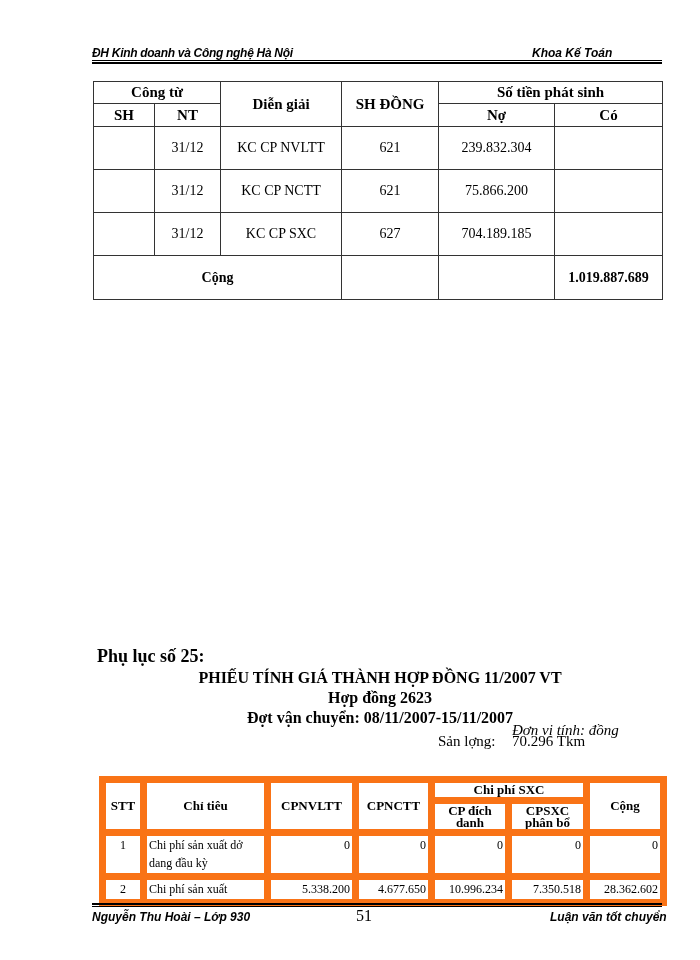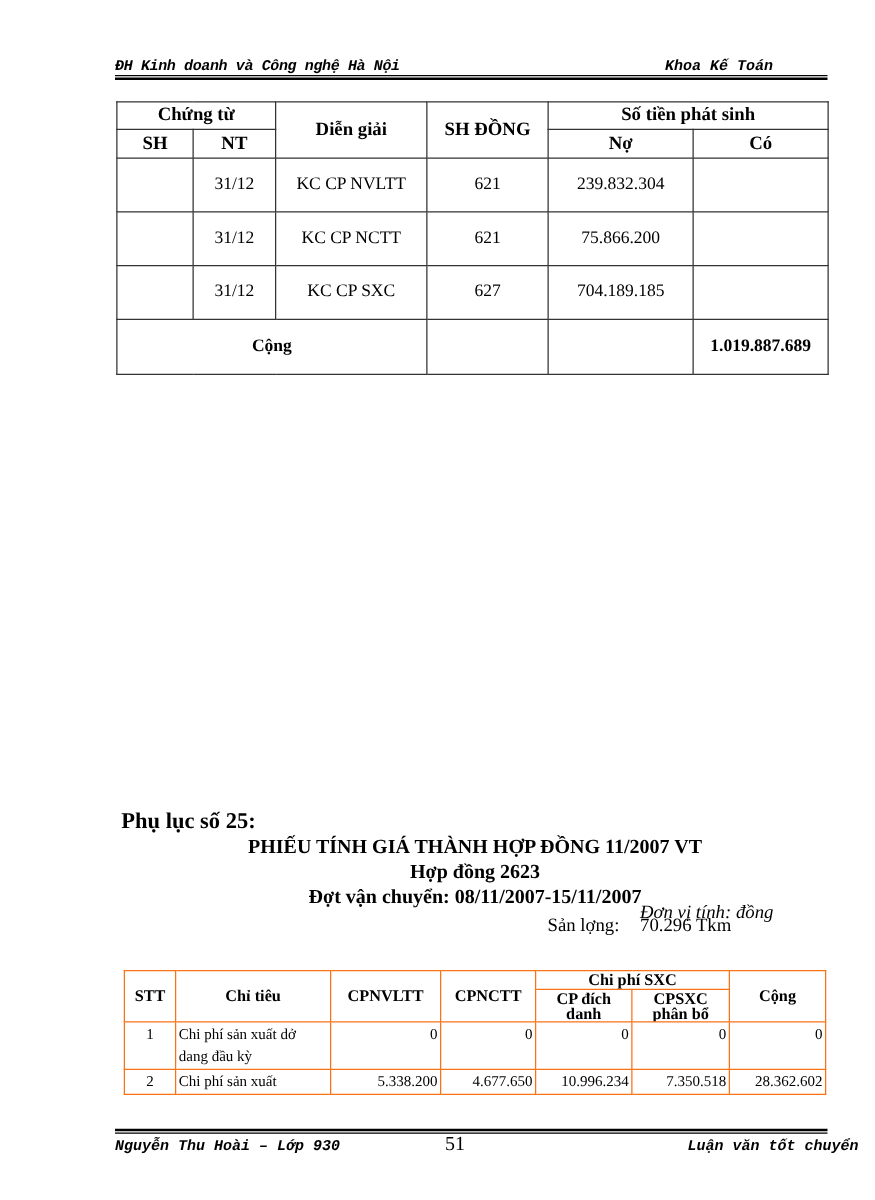--- a/index.html
+++ b/index.html
@@ -5,21 +5,21 @@
   html, body { margin: 0; padding: 0; }
   body {
     width: 700px; height: 960px; position: relative; overflow: hidden;
     background: #ffffff; color: #000;
     font-family: "Liberation Serif", "DejaVu Serif", serif;
   }
   .abs { position: absolute; }
 
   
   .hdr-left, .hdr-right, .ftr-left, .ftr-right {
-    font-family: Liberation Mono, monospace; font-style: italic; font-weight: bold;
+    font-family: Liberation Sans, sans-serif; font-style: italic; font-weight: bold;
     font-size: 12px; white-space: nowrap;
   }
   .hdr-left { left: 92px; top: 46px; letter-spacing: -0.3px; }
   .hdr-right { left: 532px; top: 46px; }
   .hdr-rule { left: 92px; top: 60px; width: 570px; height: 0; border-top: 1px solid #000; border-bottom: 2px solid #000; padding-top: 1px; }
 
   
   table { border-collapse: collapse; position: absolute; table-layout: fixed; }
   #t1 { left: 93px; top: 81px; width: 569px; }
   #t1 td, #t1 th { border: 1px solid #333; padding: 0; text-align: center; vertical-align: middle; }
@@ -35,21 +35,21 @@
   .appendix { left: 97px; top: 646px; font-weight: bold; font-size: 18px; }
   .title { left: 0; width: 760px; text-align: center; top: 669px; font-weight: bold; font-size: 16px; }
   .sub1 { left: 0; width: 760px; text-align: center; top: 689px; font-weight: bold; font-size: 16px; }
   .sub2 { left: 0; width: 760px; text-align: center; top: 709px; font-weight: bold; font-size: 16px; }
   .sl-label { left: 438px; top: 733px; font-size: 15px; }
   .sl-value { left: 512px; top: 733px; font-size: 15px; text-align: center; }
   .unit { left: 512px; top: 722px; font-size: 15px; font-style: italic; }
 
   
   #t2 { left: 99px; top: 776px; width: 561px; }
-  #t2 td, #t2 th { border: 1px solid #f97316; padding: 0 2px; vertical-align: top; }
+  #t2 td, #t2 th { border: 7px solid #f97316; padding: 0 2px; vertical-align: top; }
   #t2 th { font-weight: bold; font-size: 13px; text-align: center; vertical-align: middle; line-height: 12px; }
   #t2 .hA th { height: 14px; }
   #t2 .hB th { height: 25px; overflow: hidden; }
   #t2 td { font-size: 12px; line-height: 18px; }
   #t2 td.num { text-align: right; }
   #t2 td.ctr { text-align: center; }
   #t2 .row1 td { height: 37px; }
   #t2 .row2 td { height: 19px; }
 
   
@@ -69,21 +69,21 @@
   <colgroup>
     <col style="width:61px">
       <col style="width:66px">
       <col style="width:121px">
     <col style="width:97px">
       <col style="width:116px">
       <col style="width:108px">
   </colgroup>
   <tbody>
       <tr class="h1">
-    <th colspan="2">Chứng từ</th>
+    <th colspan="2">Công từ</th>
     <th rowspan="2">Diễn giải</th>
     <th rowspan="2">SH ĐỒNG</th>
     <th colspan="2">Số tiền phát sinh</th>
   </tr>
   <tr class="h2">
     <th>SH</th>
     <th>NT</th>
     <th>Nợ</th>
     <th>Có</th>
   </tr>

